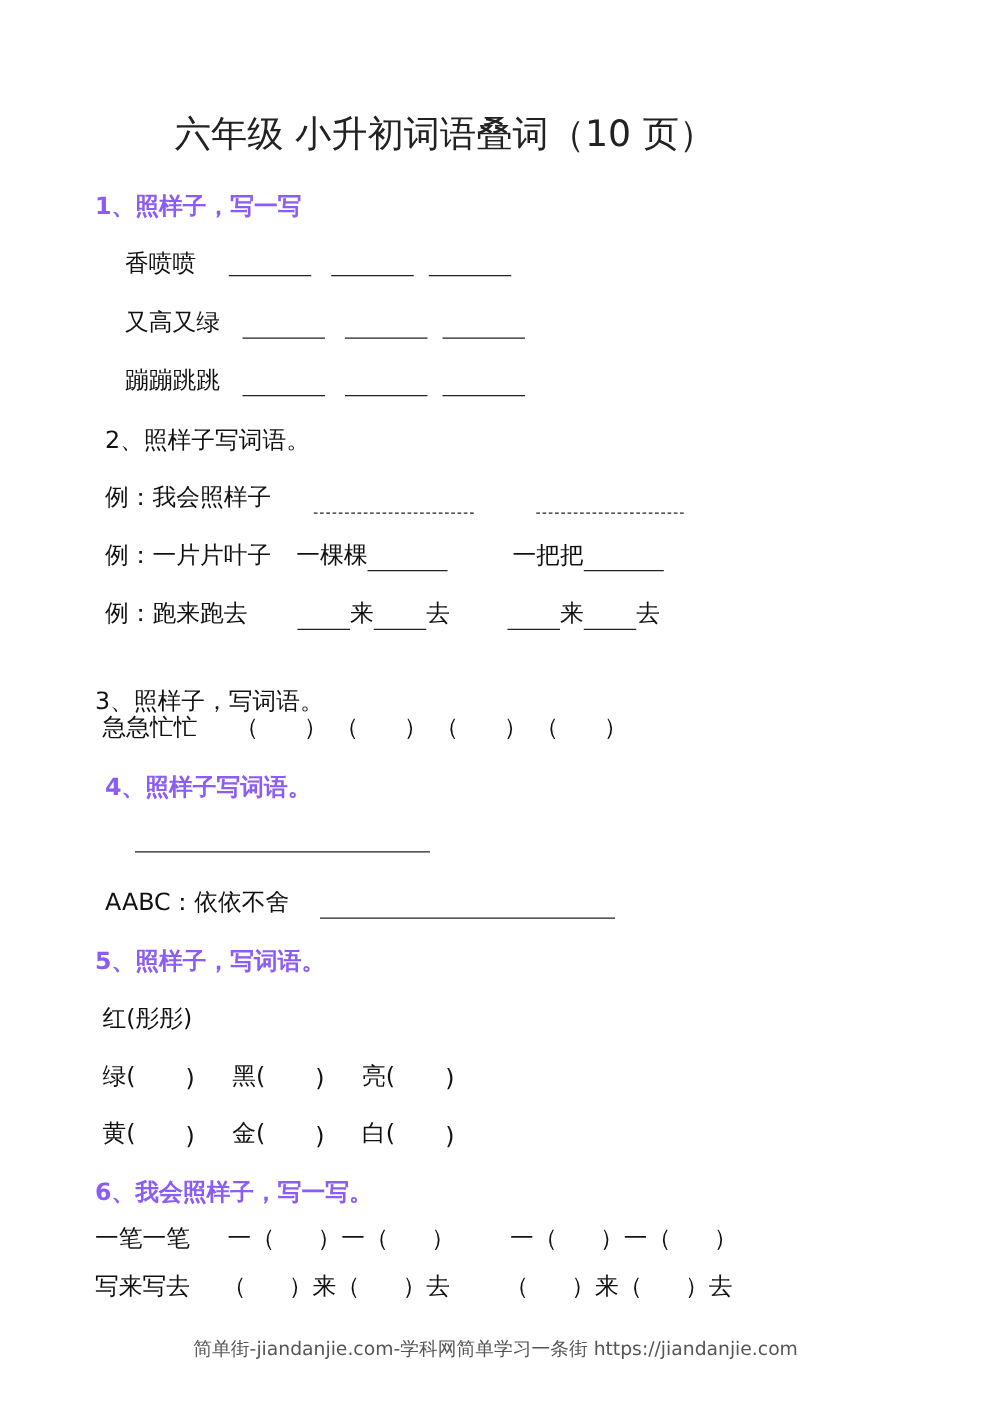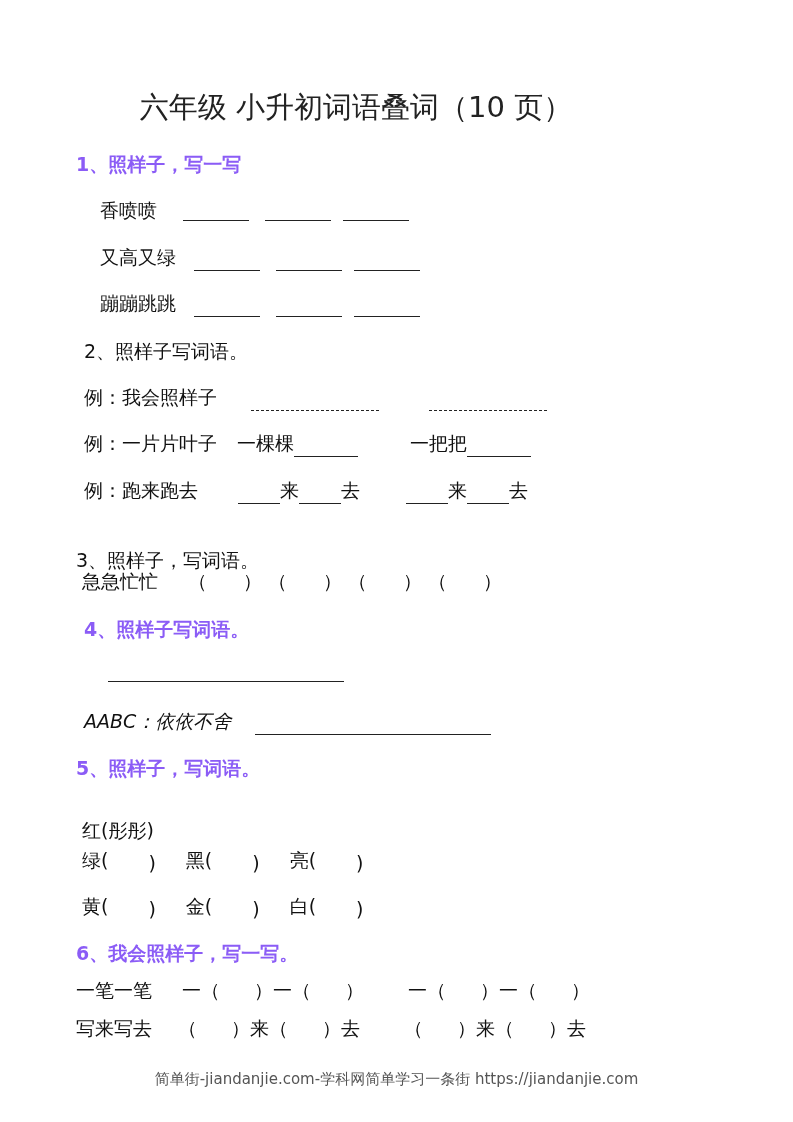--- a/index.html
+++ b/index.html
@@ -73,27 +73,27 @@
   <span class="t" style="margin-left:6px;">（</span>
   <span class="t" style="margin-left:36px;">）</span>
   <span class="t" style="margin-left:6px;">（</span>
   <span class="t" style="margin-left:36px;">）</span>
 </div>
 
 <div class="abs h" style="left:84px;top:617px;text-align:right;">4、照样子写词语。</div>
 <div class="row" style="left:84px;top:663px;">
   <span class="blank" style="width:236px;margin-left:24px;"></span>
 </div>
-<div class="row" style="left:84px;top:709px;font-style:italic;">
+<div class="row" style="left:84px;top:709px;">
   <span class="t">AABC：依依不舍</span>
   <span class="blank" style="width:236px;margin-left:24px;"></span>
 </div>
 
 <div class="abs h" style="left:76px;top:756px;">5、照样子，写词语。</div>
-<div class="abs t" style="left:82px;top:802px;margin-top:16px;">红(彤彤)</div>
+<div class="abs t" style="left:82px;top:802px;">红(彤彤)</div>
 <div class="row" style="left:82px;top:848px;">
   <span class="t">绿(</span>
   <span class="t" style="margin-left:40px;">)</span>
   <span class="t" style="margin-left:30px;">黑(</span>
   <span class="t" style="margin-left:40px;">)</span>
   <span class="t" style="margin-left:30px;">亮(</span>
   <span class="t" style="margin-left:40px;">)</span>
 </div>
 <div class="row" style="left:82px;top:894px;">
   <span class="t">黄(</span>

